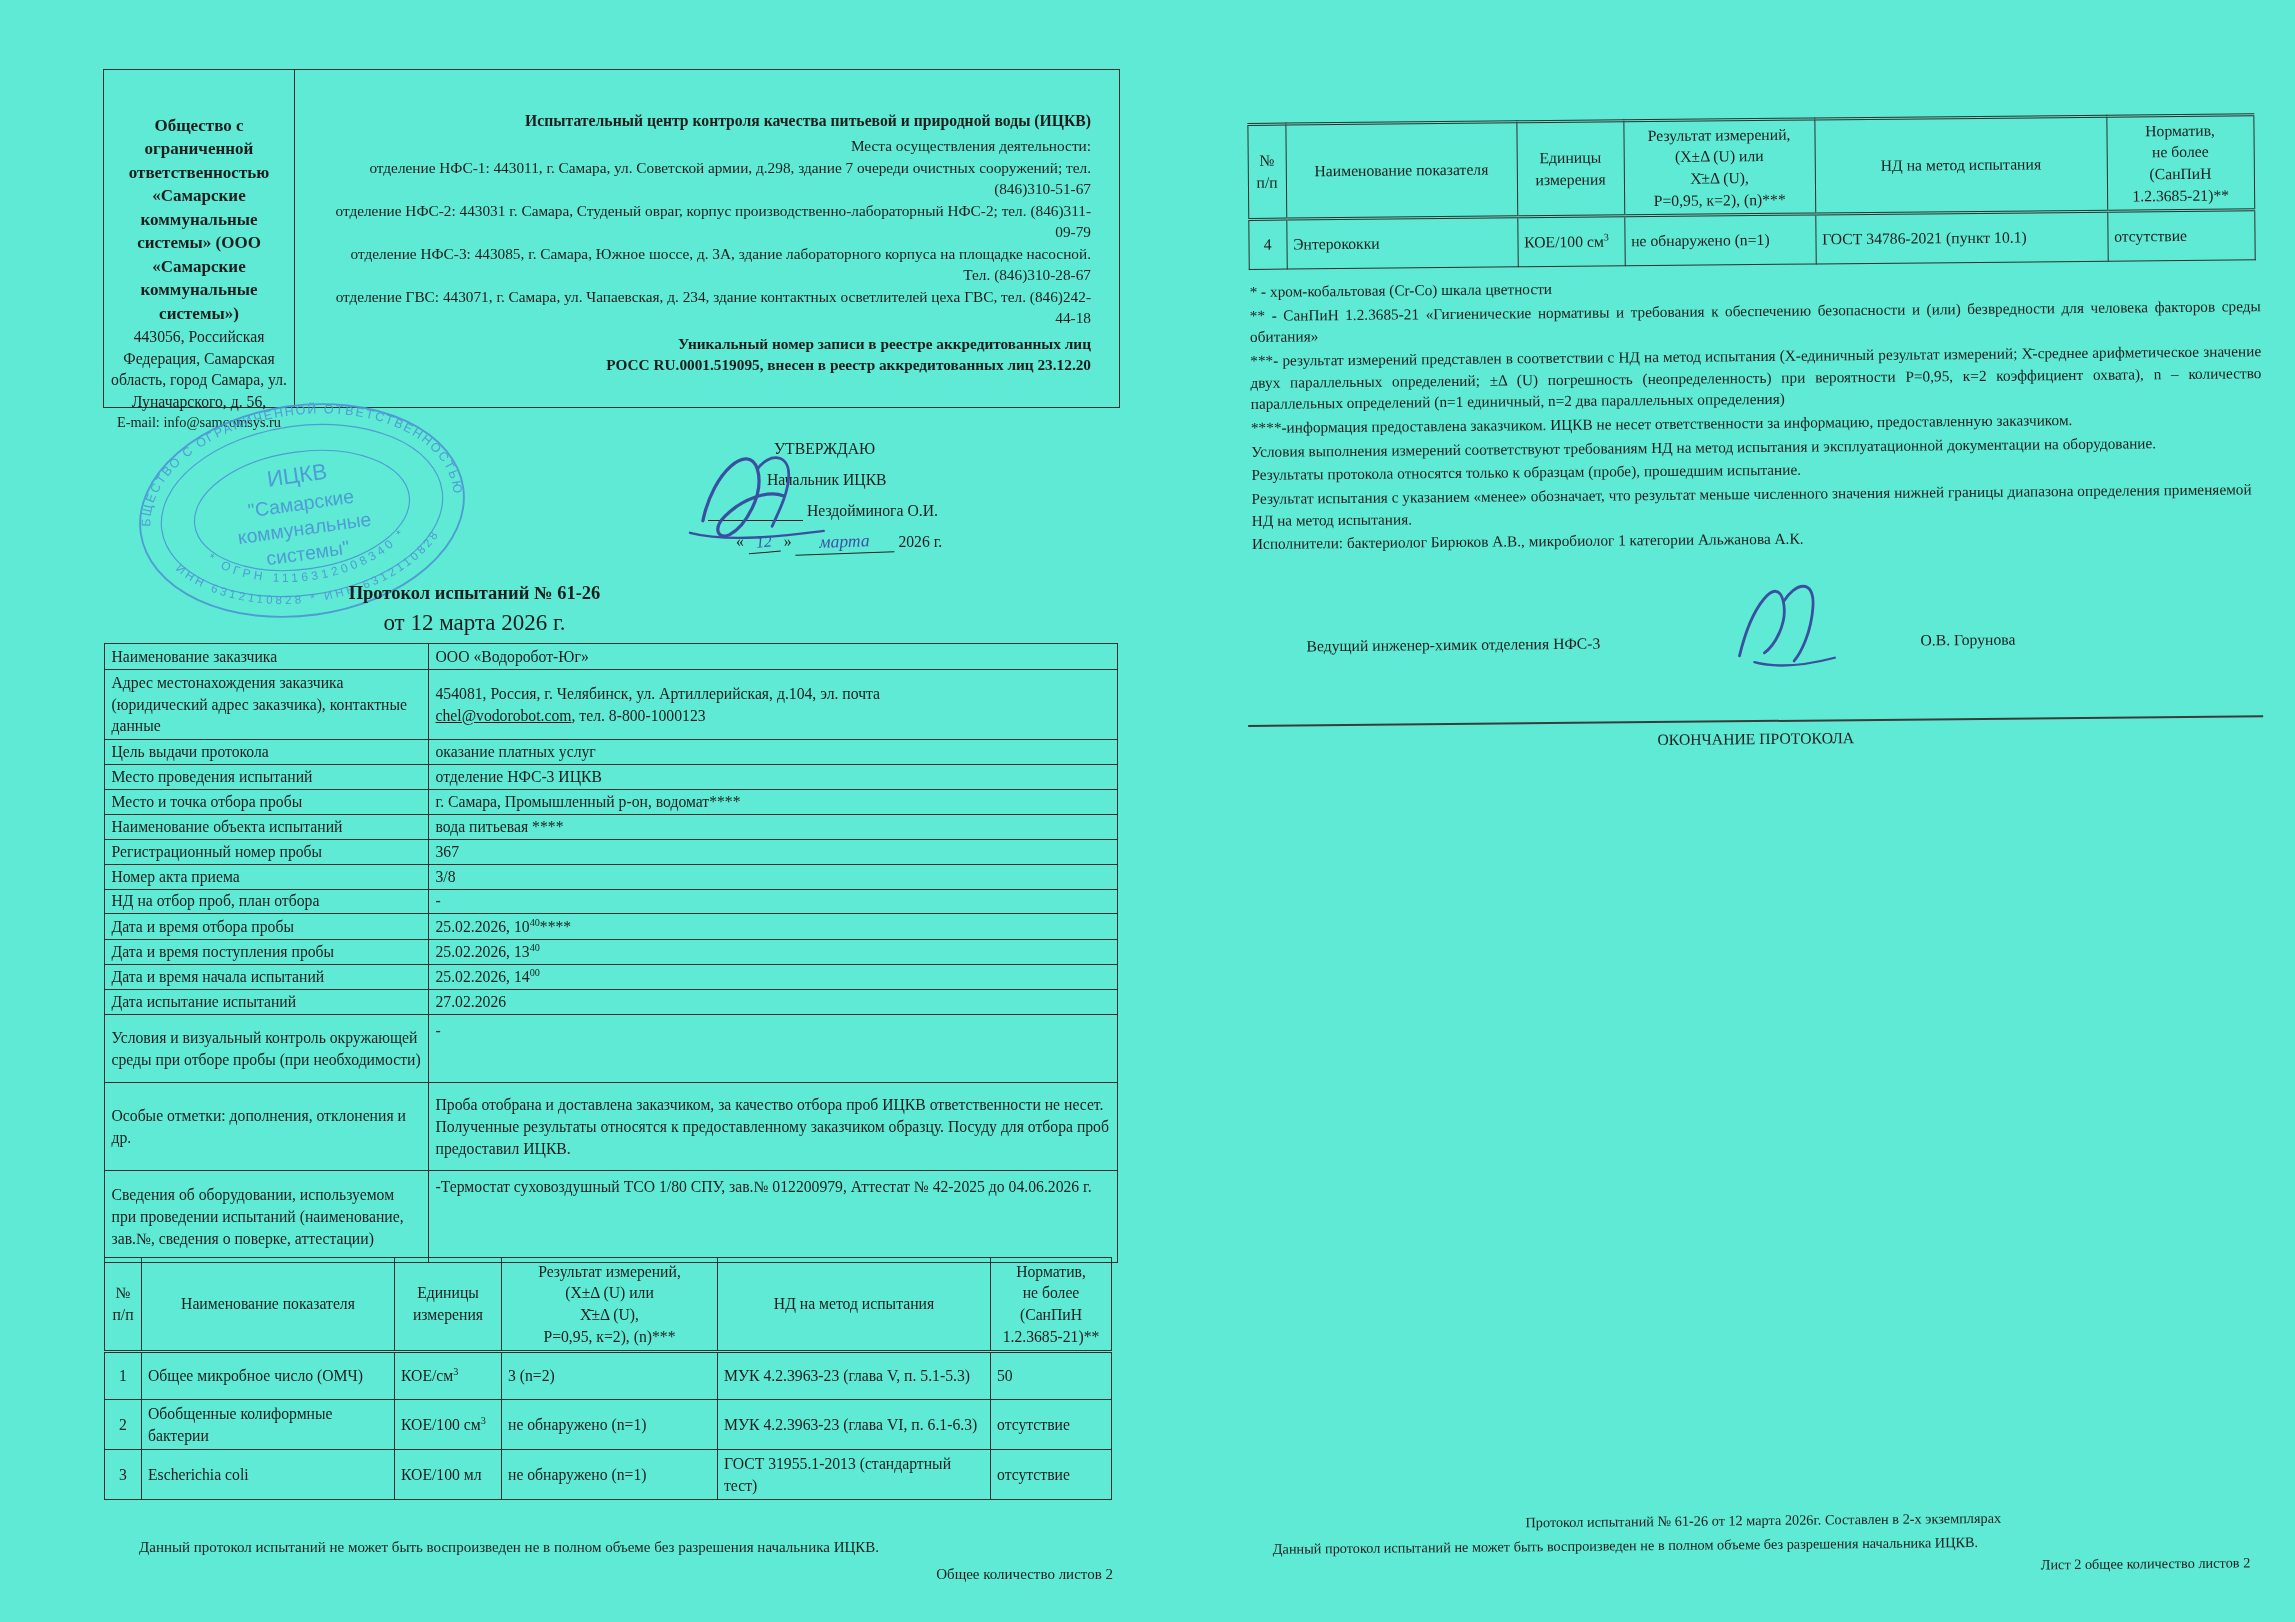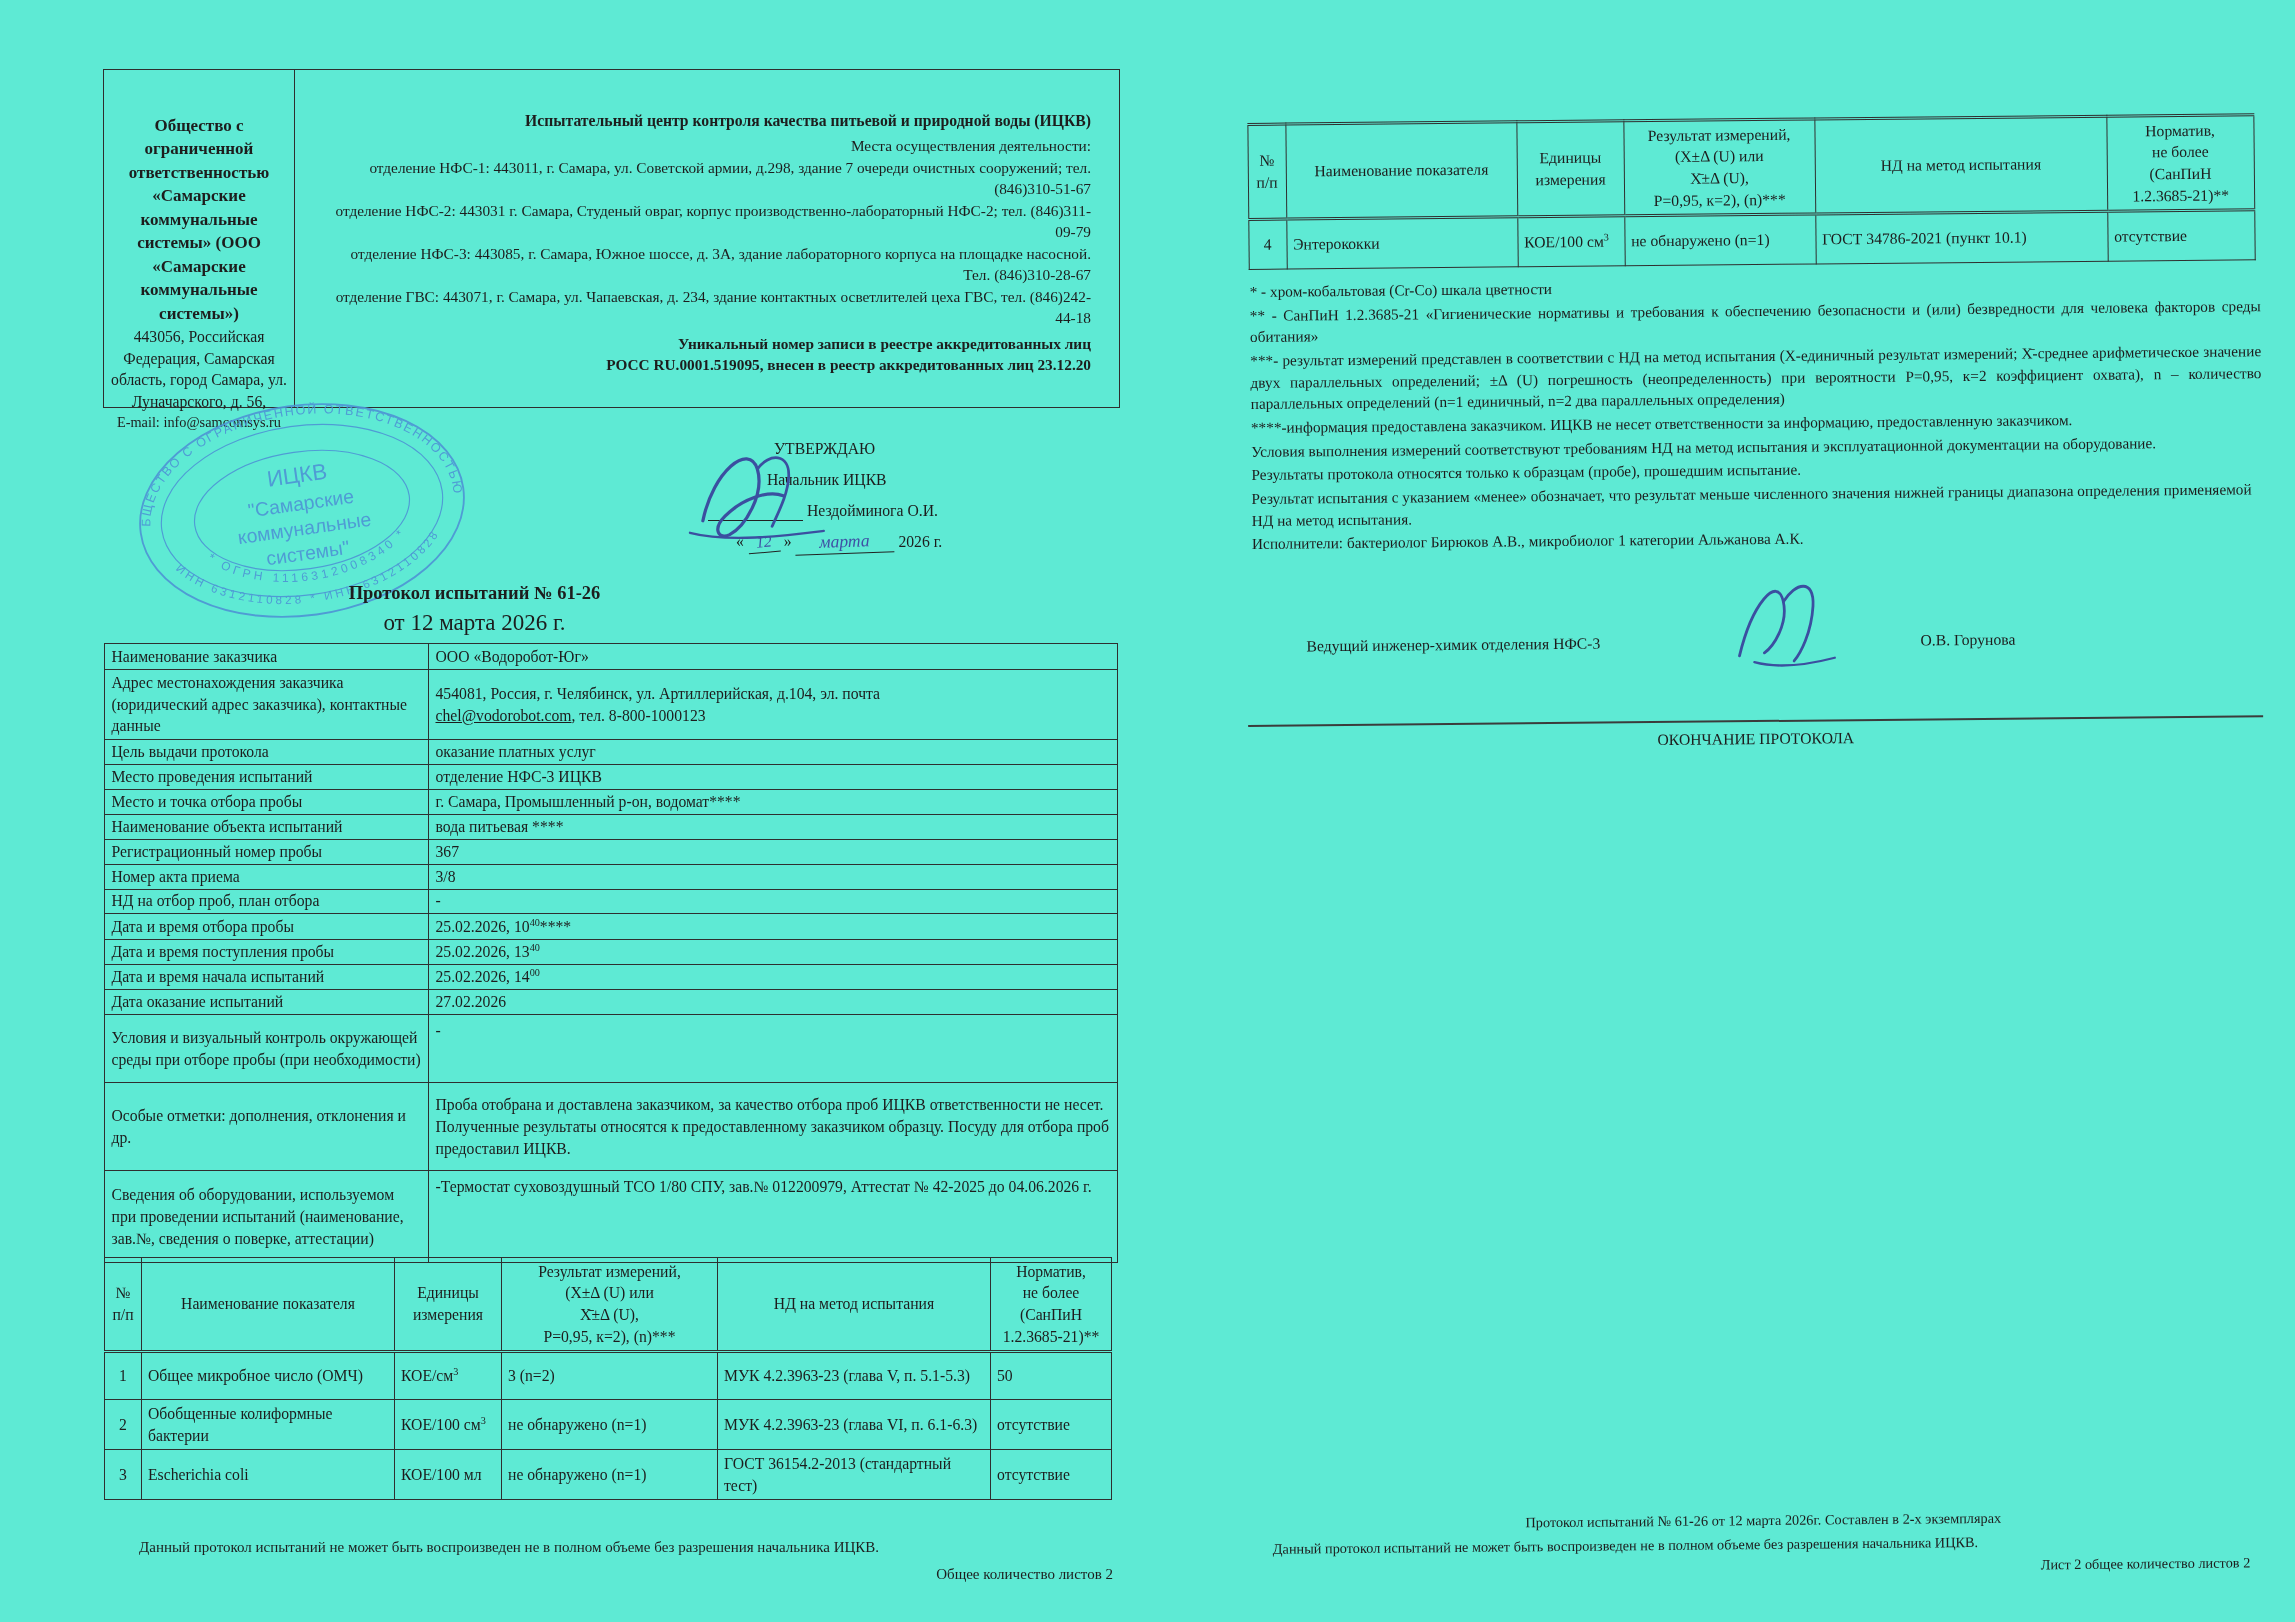--- a/index.html
+++ b/index.html
@@ -222,21 +222,21 @@
           <span>25.02.2026, 13</span><sup>40</sup>
         </td>
       </tr>
       <tr style="height:24px">
         <td class="lbl">Дата и время начала испытаний</td>
         <td>
           <span>25.02.2026, 14</span><sup>00</sup>
         </td>
       </tr>
       <tr style="height:24px">
-        <td class="lbl">Дата оказание испытаний</td>
+        <td class="lbl">Дата испытание испытаний</td>
         <td>27.02.2026</td>
       </tr>
       <tr style="height:68px">
         <td class="lbl">Условия и визуальный контроль окружающей среды при отборе пробы (при необходимости)</td>
         <td style="vertical-align:top;padding-top:4.6px;">-</td>
       </tr>
       <tr style="height:88px">
         <td class="lbl">Особые отметки: дополнения, отклонения и др.</td>
         <td>Проба отобрана и доставлена заказчиком, за качество отбора проб ИЦКВ ответственности не несет. Полученные результаты относятся к предоставленному заказчиком образцу. Посуду для отбора проб предоставил ИЦКВ.</td>
       </tr>
@@ -289,21 +289,21 @@
         <td><span>КОЕ/100 см</span><sup>3</sup></td>
         <td>не обнаружено (n=1)</td>
         <td>МУК 4.2.3963-23 (глава VI, п. 6.1-6.3)</td>
         <td>отсутствие</td>
       </tr>
       <tr style="height:48px">
         <td class="c">3</td>
         <td>Escherichia coli</td>
         <td><span>КОЕ/100 мл</span><sup></sup></td>
         <td>не обнаружено (n=1)</td>
-        <td>ГОСТ 36154.2-2013 (стандартный тест)</td>
+        <td>ГОСТ 31955.1-2013 (стандартный тест)</td>
         <td>отсутствие</td>
       </tr>
     </tbody>
   </table>
 
   <div class="abs foot1">
     <div>Данный протокол испытаний не может быть воспроизведен не в полном объеме без разрешения начальника ИЦКВ.</div>
     <div class="f-right">Общее количество листов 2</div>
   </div>
 

